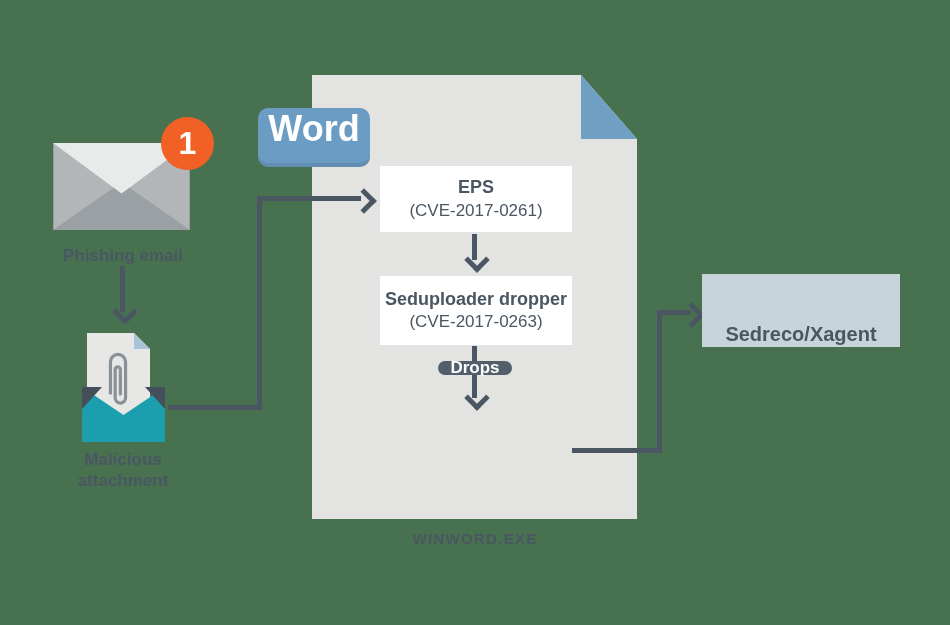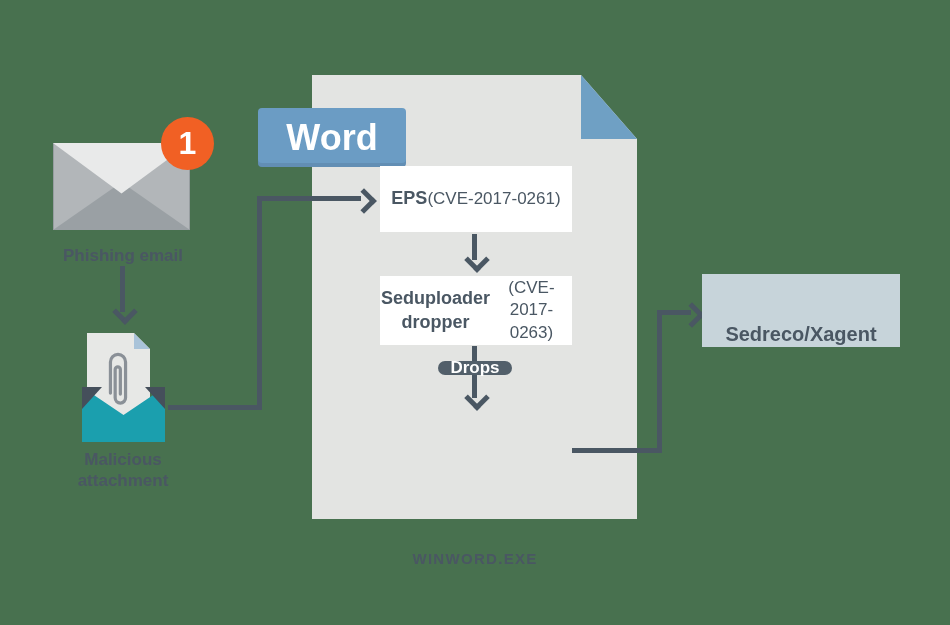--- a/index.html
+++ b/index.html
@@ -70,31 +70,31 @@
     position:absolute;left:312px;top:75px;width:325px;height:444px;
     background:var(--doc-gray,#e3e4e2);
     clip-path:polygon(0 0,calc(100% - 56px) 0,100% 64px,100% 100%,0 100%);
   }
   .doc-fold{
     position:absolute;left:581px;top:75px;width:56px;height:64px;
     background:var(--fold-blue,#6fa0c4);
     clip-path:polygon(0 0,100% 100%,0 100%);
   }
   .word-badge{
-    position:absolute;left:258px;top:108px;width:148px;height:59px;
-    background:var(--word-blue,#6b9cc4);border-radius:4px;
-    display:flex;align-items:center;justify-content:center;
+    position:absolute;left:258px;top:108px;width:112px;height:59px;
+    background:var(--word-blue,#6b9cc4);border-radius:10px;
+    display:flex;justify-content:center;
     color:#fff;font-weight:bold;font-size:36px;
     box-shadow:inset 0 -4px 0 rgba(60,85,110,.18);
   }
   
   .node{
     position:absolute;left:380px;width:192px;
     background:var(--node-bg,#ffffff);
-    display:flex;flex-direction:row;align-items:center;justify-content:center;
+    display:flex;flex-direction:column;align-items:center;justify-content:center;
     color:var(--slate,#4a5763);text-align:center;
   }
   .node .t{font-weight:bold;font-size:18px;line-height:1.3;}
   .node .s{font-weight:normal;font-size:17px;line-height:1.3;}
   .node-eps{top:166px;height:66px;}
   .node-dropper{top:276px;height:69px;}
   .node-payload{top:413px;height:72px;}
   .node-sedreco{
     left:702px;top:274px;width:198px;height:73px;
     background:var(--sedreco-bg,#c7d4da);
@@ -102,21 +102,21 @@
   .node-sedreco .t{font-size:20px;margin-top:46px;}
   .pill{
     position:absolute;left:438px;top:361px;width:74px;height:14px;
     border-radius:13px;background:var(--pill-bg,#525f6a);
     display:flex;align-items:center;justify-content:center;
     color:#fff;font-weight:bold;font-size:17px;
   }
   .winword{
     position:absolute;left:325px;top:530px;width:300px;
     text-align:center;color:var(--slate,#4a5763);
-    font-weight:bold;font-size:15px;letter-spacing:1.3px;margin-top:20px;
+    font-weight:bold;font-size:15px;letter-spacing:1.3px;
   }
 </style>
 </head>
 <body>
 
 <div class="stage">
 
   <div class="word-doc"></div>
   <div class="doc-fold"></div>
   <div class="word-badge">

